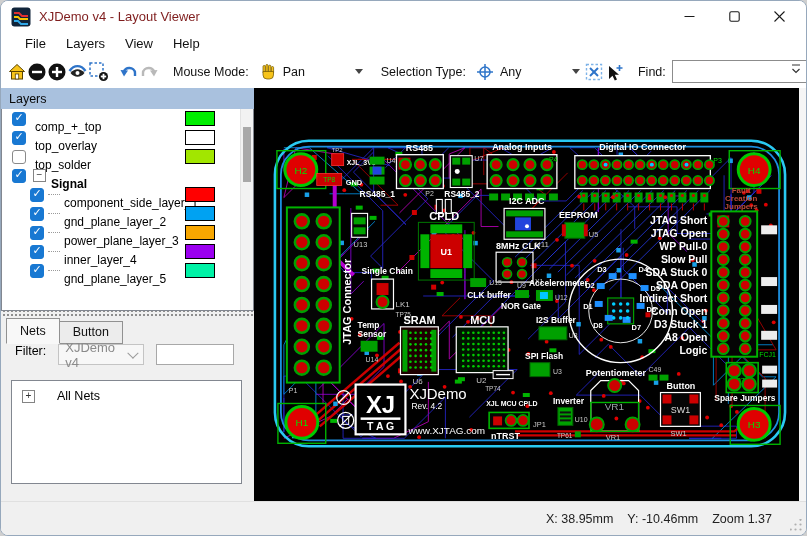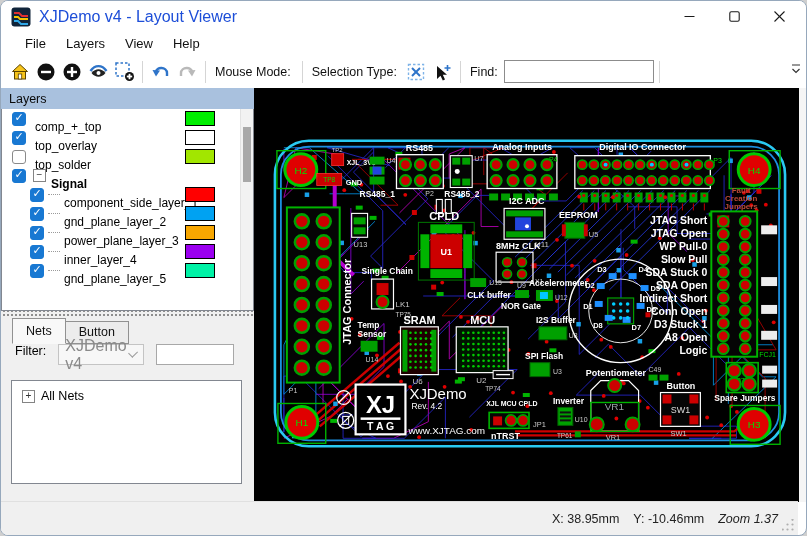--- a/index.html
+++ b/index.html
@@ -1,20 +1,20 @@
 <!DOCTYPE html>
 <html><head>
 <meta charset="utf-8">
 <style>
   html,body{margin:0;padding:0;width:807px;height:536px;font-family:"Liberation Sans",sans-serif;background:#CFCFCF;}
   .win{position:absolute;inset:0;background:#FFF;border:1px solid #96A8BC;border-radius:8px;overflow:hidden;box-sizing:border-box;}
   
   .titlebar{height:31px;display:flex;align-items:center;background:#FFF;}
   .appicon{width:20px;height:20px;margin:0 8px 0 10px;}
-  .title{font-size:16px;color:#1d4ed8;}
+  .title{font-size:13px;color:#7f1d1d;}
   .tspacer{flex:1;}
   .winbtn{width:45px;height:31px;display:flex;align-items:center;justify-content:center;}
   
   .menubar{height:23px;display:flex;align-items:center;padding-left:14px;background:#FFF;font-size:13px;color:#111;}
   .menuitem{padding:2px 10px;}
   
   .toolbar{height:33px;display:flex;align-items:center;background:#FFF;padding-left:6px;position:relative;border-bottom:2px solid #ef4444;font-size:12.5px;color:#111;}
   .tbtn{width:26px;height:26px;display:flex;align-items:center;justify-content:center;}
   .tsep{width:1px;height:22px;background:#D5D5D5;margin:0 5px;}
   .tlabel{margin:0 6px 0 4px;white-space:nowrap;}
@@ -36,36 +36,36 @@
   .cb.on::after{content:"\2713";color:#FFF;font-size:11px;position:absolute;left:1.5px;top:-1.5px;}
   .exp{width:11px;height:11px;border:1px solid #848484;background:#FFF;font-size:10px;line-height:9px;text-align:center;margin-left:7px;flex:none;color:#333;}
   .dots{width:12px;border-top:1px dotted #9A9A9A;margin:0 2px 0 4px;flex:none;}
   .lrow .lbl{margin-left:9px;white-space:nowrap;margin-top:16px;}
   .lrow.child .lbl{margin-left:2px;}
   .lrow.group .lbl{font-weight:bold;margin-left:5px;}
   .swatch{position:absolute;right:38px;width:30px;height:15px;border:1px solid #000;box-sizing:border-box;}
   .lscroll{position:absolute;right:0;top:0;width:12px;height:100%;background:#F2F2F2;border-left:1px solid #E2E2E2;}
   .lthumb{position:absolute;left:2px;right:2px;top:18px;height:55px;background:#A8A8A8;}
   .splitter{height:7px;background:#F0F0F0;background-image:radial-gradient(#8E8E8E 0.8px,transparent 1px);background-size:4px 4px;background-position:1px 2px;}
-  .tabsrow{height:26px;display:flex;align-items:flex-end;padding-left:11px;background:#F0F0F0;}
+  .tabsrow{height:26px;display:flex;align-items:flex-end;padding-left:5px;background:#F0F0F0;}
   .tab{font-size:12.5px;padding:3px 13px 4px;border:1px solid #919191;background:#ECECEC;color:#111;margin-right:-1px;}
   .tab.active{background:#F8F8F8;border-bottom-color:#F8F8F8;padding:5px 13px 5px;position:relative;z-index:2;}
   .filterrow{height:30px;display:flex;align-items:flex-start;padding-left:14px;background:#F0F0F0;font-size:12.5px;}
-  .fsel{width:86px;height:21px;border:1px solid #C4C4C4;background:#F7F7F7;color:#8A8A8A;display:flex;align-items:center;font-size:16px;padding-left:6px;margin-left:12px;box-sizing:border-box;}
+  .fsel{width:86px;height:21px;border:1px solid #C4C4C4;background:#F7F7F7;color:#8A8A8A;display:flex;align-items:center;font-size:13px;padding-left:6px;margin-left:12px;box-sizing:border-box;}
   .fselchev{width:7px;height:7px;border-right:1.4px solid #9a9a9a;border-bottom:1.4px solid #9a9a9a;transform:rotate(45deg);margin-left:auto;margin-right:7px;margin-top:-3px;}
   .ftext{width:78px;height:21px;border:1px solid #A8A8A8;background:#FFF;margin-left:12px;font-size:12px;font-family:"Liberation Sans",sans-serif;box-sizing:border-box;outline:none;}
   .tree{margin:6px 12px 0 10px;height:102px;background:#FFF;border:1px solid #828790;font-size:12.5px;}
   .treerow{display:flex;align-items:center;margin:8px 0 0 10px;}
   .texp{width:11px;height:11px;border:1px solid #848484;background:#FFF;font-size:10px;line-height:9px;text-align:center;color:#333;flex:none;}
-  .treelbl{margin-left:6px;}
+  .treelbl{margin-left:22px;}
   .canvas{position:absolute;left:253px;top:0;right:7px;bottom:0;background:#000;}
   
-  .statusbar{position:absolute;left:0;right:8px;bottom:0;height:33px;background:#F0F0F0;border-top:1px solid #E0E0E0;display:flex;align-items:center;justify-content:flex-end;font-size:12.5px;color:#222;}
+  .statusbar{position:absolute;left:0;right:0;bottom:0;height:33px;background:#F0F0F0;border-top:1px solid #E0E0E0;display:flex;align-items:center;justify-content:flex-end;font-size:12.5px;color:#222;}
   .statusbar span{margin-right:14px;}
-  .statusbar .pad{margin-right:20px;font-style:italic;}
+  .statusbar .pad{margin-right:34px;}
   .grip{position:absolute;right:3px;bottom:3px;}
   
   svg text{font-family:"Liberation Sans",sans-serif;}
   .silk{fill:#FFF;font-weight:700;}
   .n{font-weight:400;}
   .slv{fill:#C9C9C9;font-weight:400;}
   .grn{fill:#00E000;font-weight:400;}
   .fc{fill:#BE4A3A;font-weight:700;}
 </style>
 </head>
@@ -151,22 +151,42 @@
       </svg>
     </div>
     <div class="tbtn">
       <svg width="20" height="18">
         <path d="M15,9 C15,3.5 4,3.5 4,10 L4,13" fill="none" stroke="#B9B9B9" stroke-width="2.4"></path>
         <polygon points="15,13.5 18.5,7 11,7.5" fill="#B9B9B9"></polygon>
       </svg>
     </div>
     <div class="tsep"></div>
     <span class="tlabel">Mouse Mode:</span>
+    <div class="combo">
+      <svg width="18" height="18">
+        <rect x="4" y="2.5" width="2.3" height="8" rx="1.1" fill="#F7C41B" stroke="#6b5300" stroke-width="0.7"></rect>
+        <rect x="6.8" y="1.5" width="2.3" height="9" rx="1.1" fill="#F7C41B" stroke="#6b5300" stroke-width="0.7"></rect>
+        <rect x="9.6" y="2.2" width="2.3" height="8.3" rx="1.1" fill="#F7C41B" stroke="#6b5300" stroke-width="0.7"></rect>
+        <rect x="12.4" y="3.5" width="2.2" height="7" rx="1.1" fill="#F7C41B" stroke="#6b5300" stroke-width="0.7"></rect>
+        <path d="M4,8.5 h10.5 v3.5 a4,4 0 0 1 -4,4 h-2.5 a4,4 0 0 1 -4,-4 Z" fill="#F7C41B" stroke="#6b5300" stroke-width="0.7"></path>
+      </svg>
+      <span class="comboval">Pan</span>
+      <span class="chev"></span>
+    </div>
     <div class="tsep"></div>
     <span class="tlabel">Selection Type:</span>
+    <div class="combo">
+      <svg width="18" height="18">
+        <circle cx="9" cy="9" r="5" fill="none" stroke="#2E74C9" stroke-width="1.5"></circle>
+        <line x1="9" y1="1" x2="9" y2="17" stroke="#2E74C9" stroke-width="1.5"></line>
+        <line x1="1" y1="9" x2="17" y2="9" stroke="#2E74C9" stroke-width="1.5"></line>
+      </svg>
+      <span class="comboval">Any</span>
+      <span class="chev"></span>
+    </div>
     <div class="tbtn">
       <svg width="20" height="20">
         <rect x="2.5" y="2.5" width="15" height="15" fill="none" stroke="#7EB3E8" stroke-width="1.4" stroke-dasharray="2.5,2"></rect>
         <line x1="6" y1="6" x2="14" y2="14" stroke="#2E74C9" stroke-width="2"></line>
         <line x1="14" y1="6" x2="6" y2="14" stroke="#2E74C9" stroke-width="2"></line>
       </svg>
     </div>
     <div class="tbtn">
       <svg width="20" height="20">
         <polygon points="5,4 5,17 8.5,13.8 10.8,18.5 13,17.4 10.8,12.8 15,12.8" fill="#111"></polygon>

